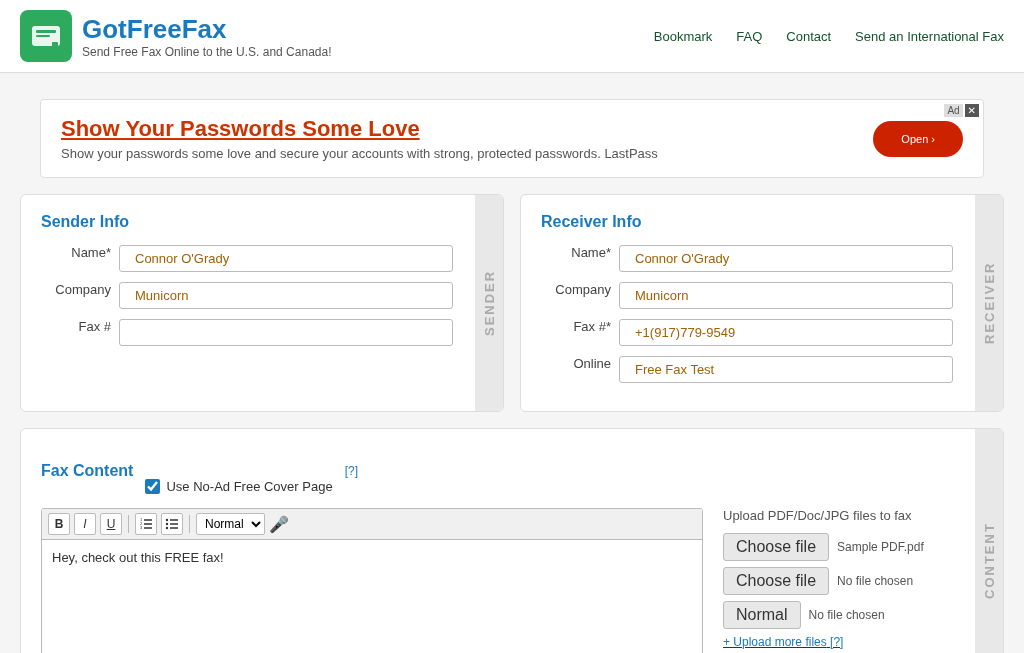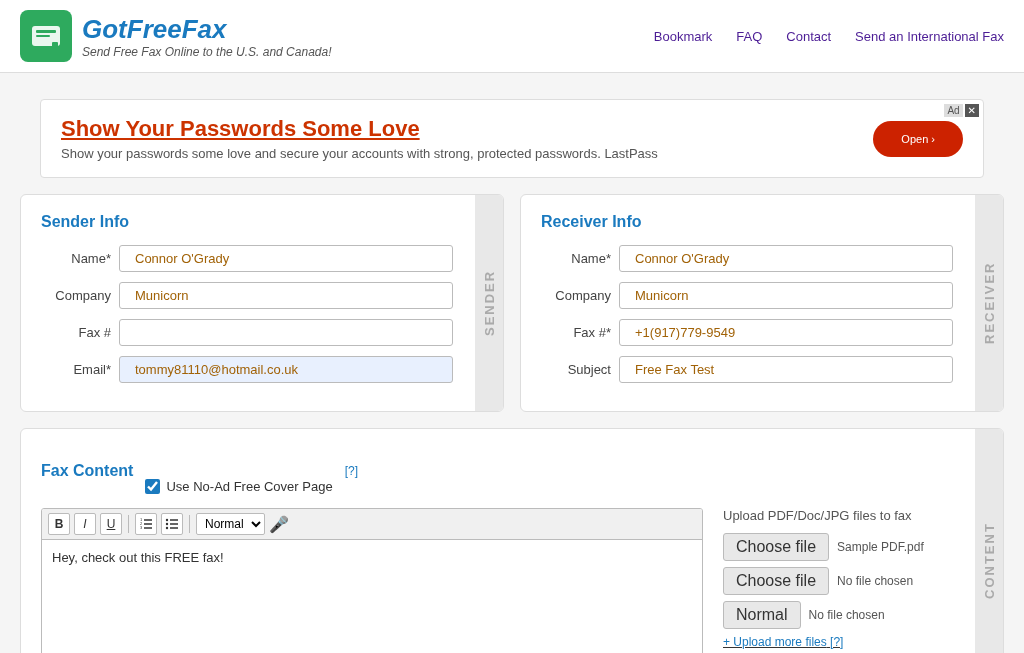--- a/index.html
+++ b/index.html
@@ -1,46 +1,46 @@
 <!DOCTYPE html>
 <html><head>
   <meta charset="utf-8">
   <style>
     * { box-sizing: border-box; margin: 0; padding: 0; }
     body { font-family: Arial, sans-serif; font-size: 14px; color: #333; background: #f5f5f5; }
 
     
     .header { background: #fff; border-bottom: 1px solid #ddd; padding: 10px 20px; display: flex; align-items: center; justify-content: space-between; }
-    .header-logo { display: flex; align-items: center; gap: 10px; font-style: italic; }
+    .header-logo { display: flex; align-items: center; gap: 10px; }
     .logo-icon { width: 52px; height: 52px; background: #2eaa5e; border-radius: 8px; display: flex; align-items: center; justify-content: center; }
     .logo-icon svg { width: 36px; height: 36px; }
     .logo-text h1 { font-size: 26px; font-weight: bold; color: #1a7abf; }
     .logo-text p { font-size: 12px; color: #555; }
     .nav { display: flex; gap: 24px; align-items: center; }
-    .nav a { text-decoration: none; color: #4c1d95; font-size: 13px; }
+    .nav a { text-decoration: none; color: #14532d; font-size: 13px; }
 
     
     .ad-banner { margin: 16px 20px; background: #fff; border: 1px solid #ddd; border-radius: 4px; padding: 16px 20px; display: flex; align-items: center; justify-content: space-between; position: relative; }
     .ad-label { position: absolute; top: 4px; right: 4px; display: flex; gap: 2px; }
     .ad-label span { background: #ddd; font-size: 10px; padding: 1px 3px; color: #555; }
     .ad-label .ad-x { background: #555; color: #fff; padding: 1px 3px; font-size: 10px; cursor: pointer; }
     .ad-text h2 { font-size: 22px; font-weight: bold; color: #cc3300; text-decoration: underline; }
     .ad-text p { font-size: 13px; color: #555; margin-top: 4px; }
     .ad-btn { background: #cc2200; color: #fff; border: none; border-radius: 24px; padding: 12px 28px; font-size: 11px; cursor: pointer; display: flex; align-items: center; gap: 6px; }
 
     
     .main { padding: 10px 20px 20px; }
 
     
     .forms-row { display: flex; gap: 16px; margin-bottom: 16px; }
     .form-card { background: #fff; border: 1px solid #ddd; border-radius: 6px; flex: 1; padding: 18px 20px; position: relative; overflow: hidden; }
     .card-side-label { position: absolute; right: 0; top: 0; bottom: 0; width: 28px; display: flex; align-items: center; justify-content: center; background: #e8e8e8; writing-mode: vertical-rl; text-orientation: mixed; font-size: 13px; font-weight: bold; color: #aaa; letter-spacing: 2px; transform: rotate(180deg); }
 
     .section-title { color: #1a7abf; font-size: 16px; font-weight: bold; margin-bottom: 14px; }
-    .form-row { display: flex; align-items: center; margin-bottom: 10px; gap: 8px; }
+    .form-row { display: flex; margin-bottom: 10px; gap: 8px; }
     .form-row label { width: 70px; font-size: 13px; color: #444; text-align: right; flex-shrink: 0; }
     .form-row input[type="text"] { flex: 1; border: 1px solid #bbb; border-radius: 3px; padding: 5px 15px; font-size: 13px; color: #a16207; margin-right: 30px; }
     .form-row input[type="text"].email-highlight { background: #e8f0fe; }
 
     
     .content-card { background: #fff; border: 1px solid #ddd; border-radius: 6px; padding: 18px 20px; position: relative; overflow: hidden; }
     .content-header { display: flex; align-items: center; gap: 12px; margin-bottom: 14px; }
     .content-header label { display: flex; align-items: center; gap: 6px; font-size: 13px; color: #333; cursor: pointer; margin-top: 32px; }
     .content-header input[type="checkbox"] { width: 15px; height: 15px; accent-color: #1a7abf; }
     .help-link { color: #1a7abf; font-size: 12px; cursor: pointer; }
@@ -116,43 +116,39 @@
         <input type="text" value="Connor O'Grady" style="">
       </div>
       <div class="form-row">
         <label>Company</label>
         <input type="text" value="Municorn" style="">
       </div>
       <div class="form-row">
         <label>Fax #</label>
         <input type="text" value="" style="">
       </div>
-      <div class="form-row">
-        <label>Email*</label>
-        <input type="text" class="email-highlight" value="tommy81110@hotmail.co.uk" style="">
-      </div>
       <div class="card-side-label">SENDER</div>
     </div>
 
     <div class="form-card">
       <div class="section-title">Receiver Info</div>
       <div class="form-row">
         <label>Name*</label>
         <input type="text" value="Connor O'Grady" style="">
       </div>
       <div class="form-row">
         <label>Company</label>
         <input type="text" value="Municorn" style="">
       </div>
       <div class="form-row">
         <label>Fax #*</label>
         <input type="text" value="+1(917)779-9549" style="">
       </div>
       <div class="form-row">
-        <label>Subject</label>
+        <label>Online</label>
         <input type="text" value="Free Fax Test" style="">
       </div>
       <div class="card-side-label">RECEIVER</div>
     </div>
   </div>
 
   <div class="content-card">
     <div class="content-header">
       <div class="section-title" style="margin-bottom:0">Fax Content</div>
       <label>

